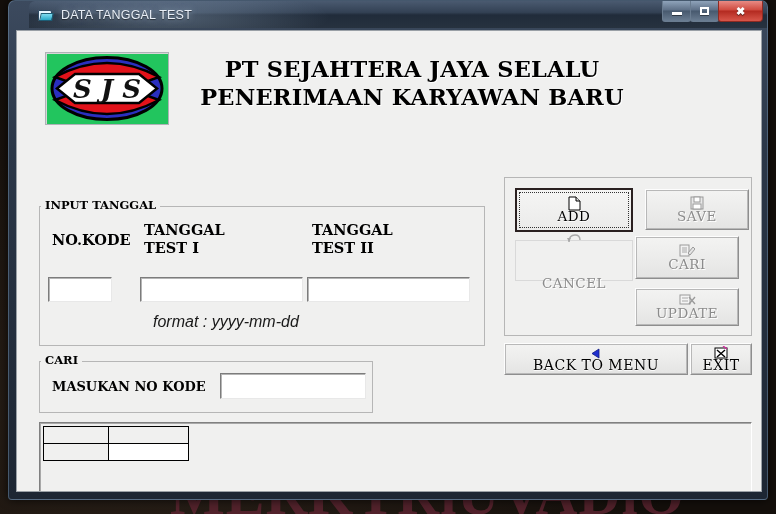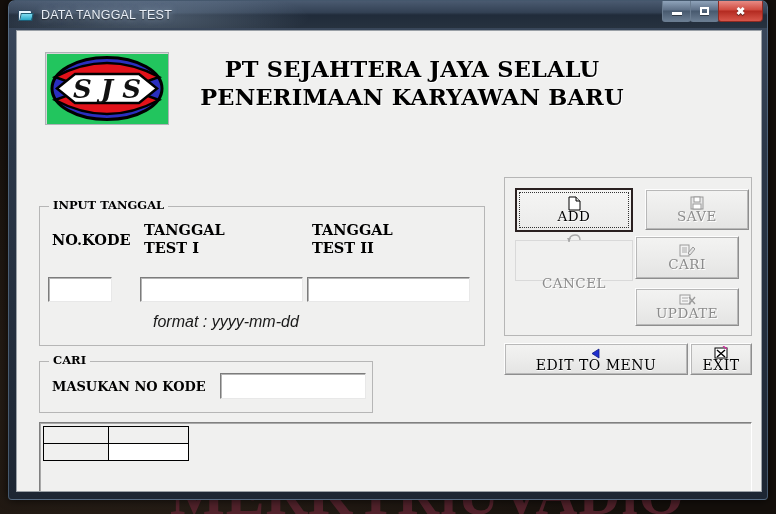--- a/index.html
+++ b/index.html
@@ -45,20 +45,21 @@
     border: 1px solid rgba(120,150,180,.45);
   }
   #titlebar {
     position: relative;
     height: 27px;
     border-radius: 6px 6px 0 0;
     background:
       radial-gradient(ellipse 230px 40px at 140px 16px, rgba(180,205,230,.30) 0%, rgba(180,205,230,0) 70%),
       linear-gradient(180deg, #4a5a70 0%, #334154 42%, #202b3a 52%, #27323f 100%);
     overflow: hidden;
+    margin-left: 20px;
   }
   #titlebar-left {
     display: flex; align-items: center;
     height: 100%;
     padding-left: 9px;
     gap: 7px;
   }
   #app-icon {
     width: 16px; height: 14px;
     position: relative;
@@ -167,21 +168,21 @@
   }
 
   
   .groupbox {
     position: absolute;
     border: 1px solid #b6b6b6;
     background: transparent;
   }
   .groupbox > .legend {
     position: absolute;
-    top: -9px; left: 9px;
+    top: -9px; left: 1px;
     padding: 0 4px;
     background: #f0f0ef;
     font-family: "DejaVu Serif", "Liberation Serif", serif;
     font-weight: bold;
     font-size: 11.5px;
     color: #000;
   }
 
   #gb-input { left: 22px; top: 175px; width: 446px; height: 140px; }
   #gb-cari  { left: 22px; top: 330px; width: 334px; height: 52px; }
@@ -443,21 +444,21 @@
           <span class="btn-label">UPDATE</span>
         </div>
       </div>
 
       <div class="btn enabled" id="btn-back">
         <span class="btn-icon">
           <svg width="12" height="11" viewBox="0 0 12 11">
             <path d="M9 1 L2 5.5 L9 10 Z" fill="#2030cf" stroke="#101a80" stroke-width="0.8"></path>
           </svg>
         </span>
-        <span class="btn-label">EDIT TO MENU</span>
+        <span class="btn-label">BACK TO MENU</span>
       </div>
 
       <div class="btn enabled" id="btn-exit">
         <span class="btn-icon">
           <svg width="14" height="13" viewBox="0 0 14 13">
             <rect x="1" y="2" width="12" height="10" fill="#fff" stroke="#000" stroke-width="1"></rect>
             <path d="M3 4 l8 7 M11 4 l-8 7" stroke="#000" stroke-width="1.4"></path>
             <path d="M9 0 l4 3" stroke="#d02aa0" stroke-width="1.4"></path>
           </svg>
         </span>

